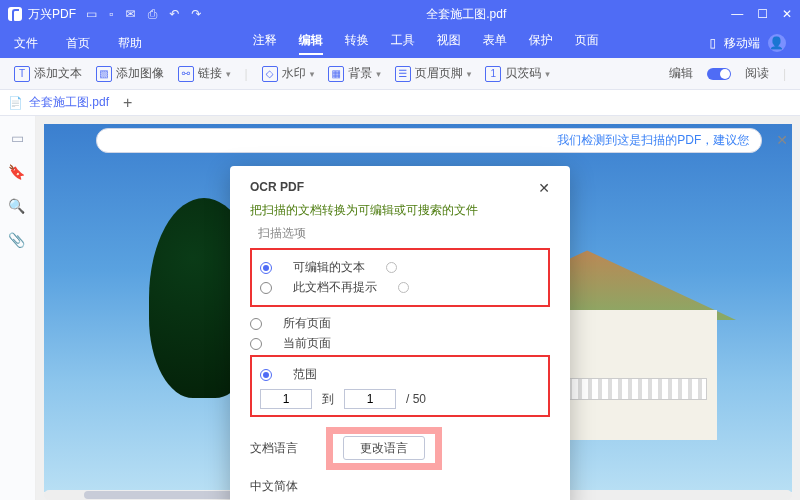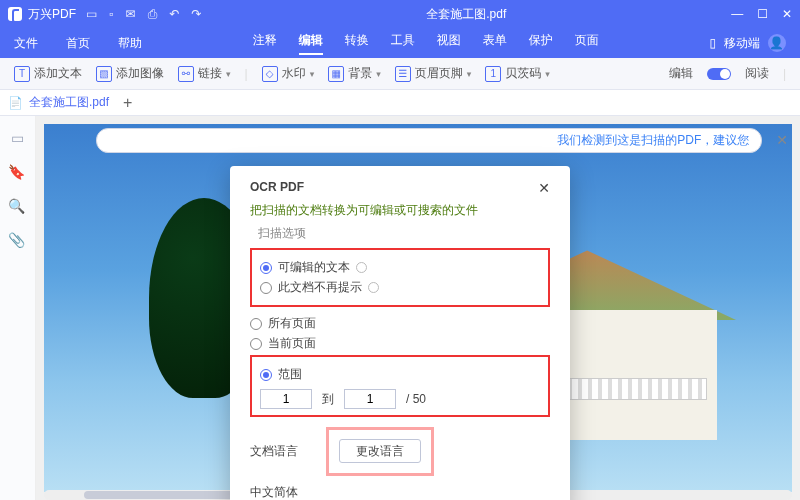--- a/index.html
+++ b/index.html
@@ -44,30 +44,30 @@
 .scrollbar{position:absolute;bottom:0;left:8px;right:8px;height:10px;background:#eee;border-radius:5px}
 .scrollbar .thumb{position:absolute;left:40px;width:260px;top:1px;bottom:1px;background:#c8ccd8;border-radius:4px}
 
 .overlay{position:absolute;inset:0;display:flex;align-items:flex-start;justify-content:center;pointer-events:none}
 .dialog{margin-top:50px;width:340px;background:#fff;border-radius:4px;box-shadow:0 6px 24px rgba(0,0,0,.25);padding:14px 20px 16px;pointer-events:auto;color:#444}
 .dlg-head{display:flex;align-items:center;justify-content:flex-start;position:relative;margin-bottom:8px}
 .dlg-head .x{position:absolute;right:0;top:0;cursor:pointer;font-size:14px}
 .dlg-sub{color:#4d7c0f;margin-bottom:0}
 .sec-title{color:#888;margin:6px 8px}
 .redbox{border:2px solid #e33;padding:6px 8px;margin-bottom:8px}
-.radio-row{display:flex;align-items:center;gap:6px;margin:3px 0;cursor:pointer}
+.radio-row{display:flex;align-items:center;gap:21px;margin:3px 0;cursor:pointer}
 .radio{width:12px;height:12px;border:1px solid #888;border-radius:50%;display:inline-block;position:relative}
 .radio.on{border-color:#4f6cf5}
 .radio.on:after{content:"";position:absolute;inset:2px;background:#4f6cf5;border-radius:50%}
 .help{width:11px;height:11px;border:1px solid #bbb;border-radius:50%;display:inline-block}
 .range-row{display:flex;align-items:center;gap:10px;margin-top:6px}
 .range-row input{width:52px;height:20px;border:1px solid #c0c6d8;text-align:center;font-size:12px}
 .lang-row{display:flex;align-items:center;gap:28px}
 .lang-btn{border:1px solid #c0c6d8;border-radius:3px;padding:4px 16px;cursor:pointer;background:#fff}
-.lang-red{border:3px solid #fca5a5;padding:13px 10px;display:inline-block}
+.lang-red{border:7px solid #fca5a5;padding:6px 10px;display:inline-block}
 </style>
 </head>
 <body>
 
 <div class="titlebar">
   <span class="logo"></span>
   <span>万兴PDF</span>
   <div class="tb-icons">
     <span>▭</span>
     <span>▫</span>

